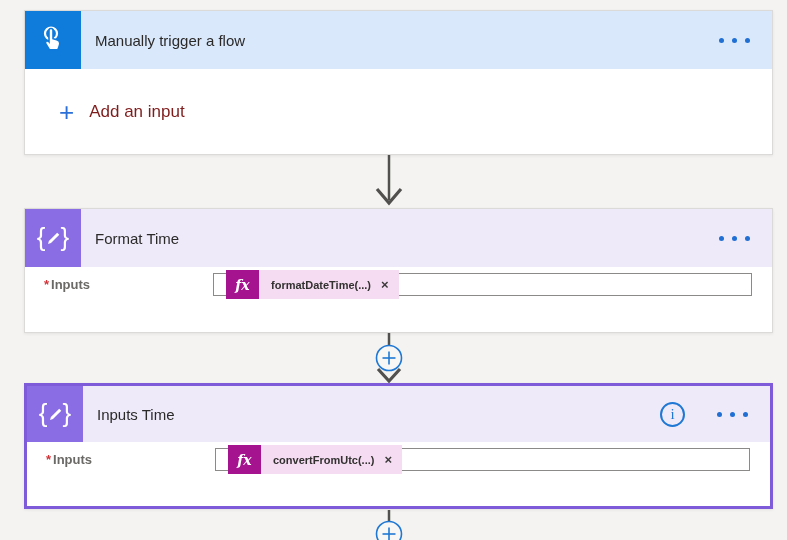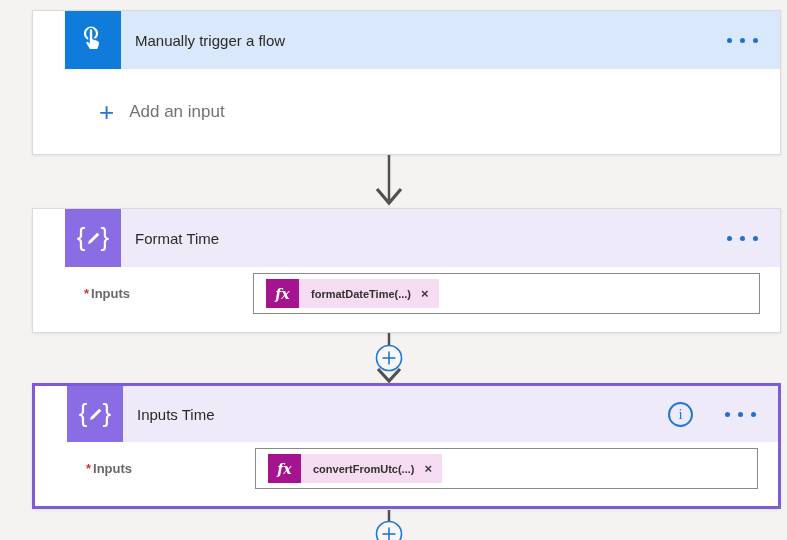--- a/index.html
+++ b/index.html
@@ -6,25 +6,24 @@
   html,body { width:787px; height:540px; }
   body { font-family:"Liberation Sans", sans-serif; }
 
   .canvas {
     position:relative; width:787px; height:540px;
     background:#f4f3f1; overflow:hidden;
   }
 
   
   .card {
-    position:absolute; left:32px; width:749px;
+    position:absolute; left:24px; width:749px;
     background:#ffffff;
     border:1px solid #dcdad8;
     box-shadow:0 1px 3px rgba(0,0,0,0.07);
-    padding-left:32px;
   }
   #card-trigger { top:10px;  height:145px; }
   #card-date    { top:208px; height:125px; }
   #card-time    { top:383px; height:126px; border:3px solid #7e5bd8; }
 
   .card-header {
     position:relative; display:flex; align-items:center; height:58px;
     cursor:pointer;
   }
   .trigger .card-header { background:#d9e8fb; }
@@ -57,29 +56,29 @@
     background:transparent;
   }
 
   
   .add-input-btn {
     display:flex; align-items:center; margin:30px 0 0 34px;
     background:none; border:none; cursor:pointer;
     font-family:"Liberation Sans", sans-serif;
   }
   .add-input-btn .plus { font-size:26px; font-weight:400; color:#2b6fd9; line-height:1; }
-  .add-input-btn .lbl  { margin-left:15px; font-size:17px; color:#737373; }
+  .add-input-btn .lbl  { margin-left:15px; font-size:17px; color:#7f1d1d; }
 
   
   .inputs-row { display:flex; align-items:center; padding:6px 20px 0 19px;font-weight:bold; }
   .inputs-label { flex:0 0 169px; font-size:13px; color:#6b6965; }
   .req { color:#d13438; margin-right:2px; }
 
   .field {
-    flex:1; height:41px; background:#ffffff;
+    flex:1; height:23px; background:#ffffff;
     border:1px solid #8c8a88; display:flex; align-items:center;
     padding:0 6px; cursor:text;
   }
   .token {
     display:flex; align-items:center; height:29px;
     background:#f5dcf2; margin-left:6px; cursor:pointer;
   }
   .fx-tile {
     width:33px; height:29px; background:#a5138e; color:#ffffff;
     display:flex; align-items:center; justify-content:center;

